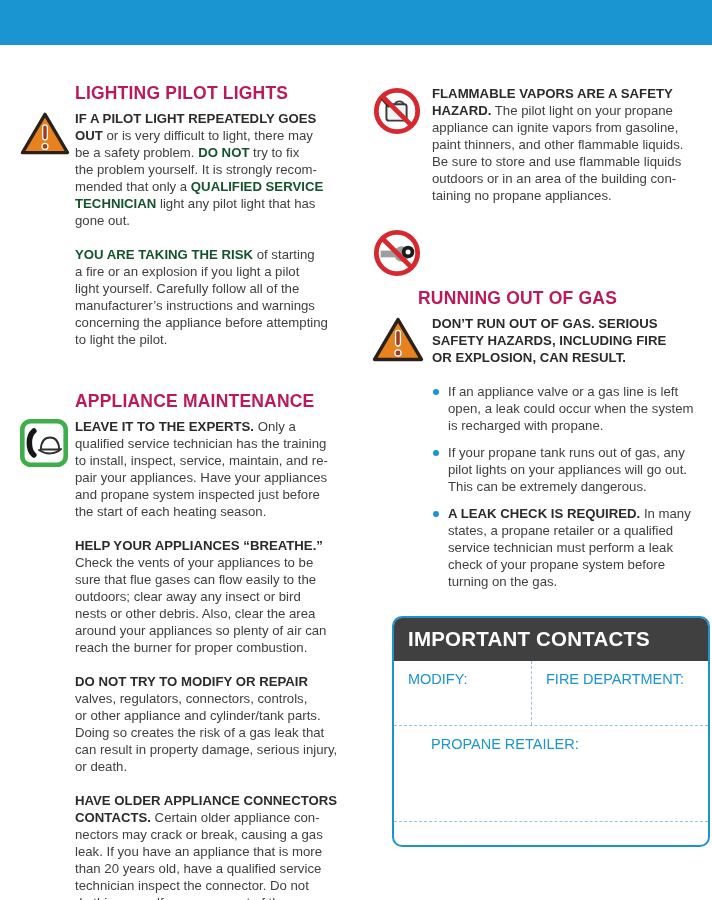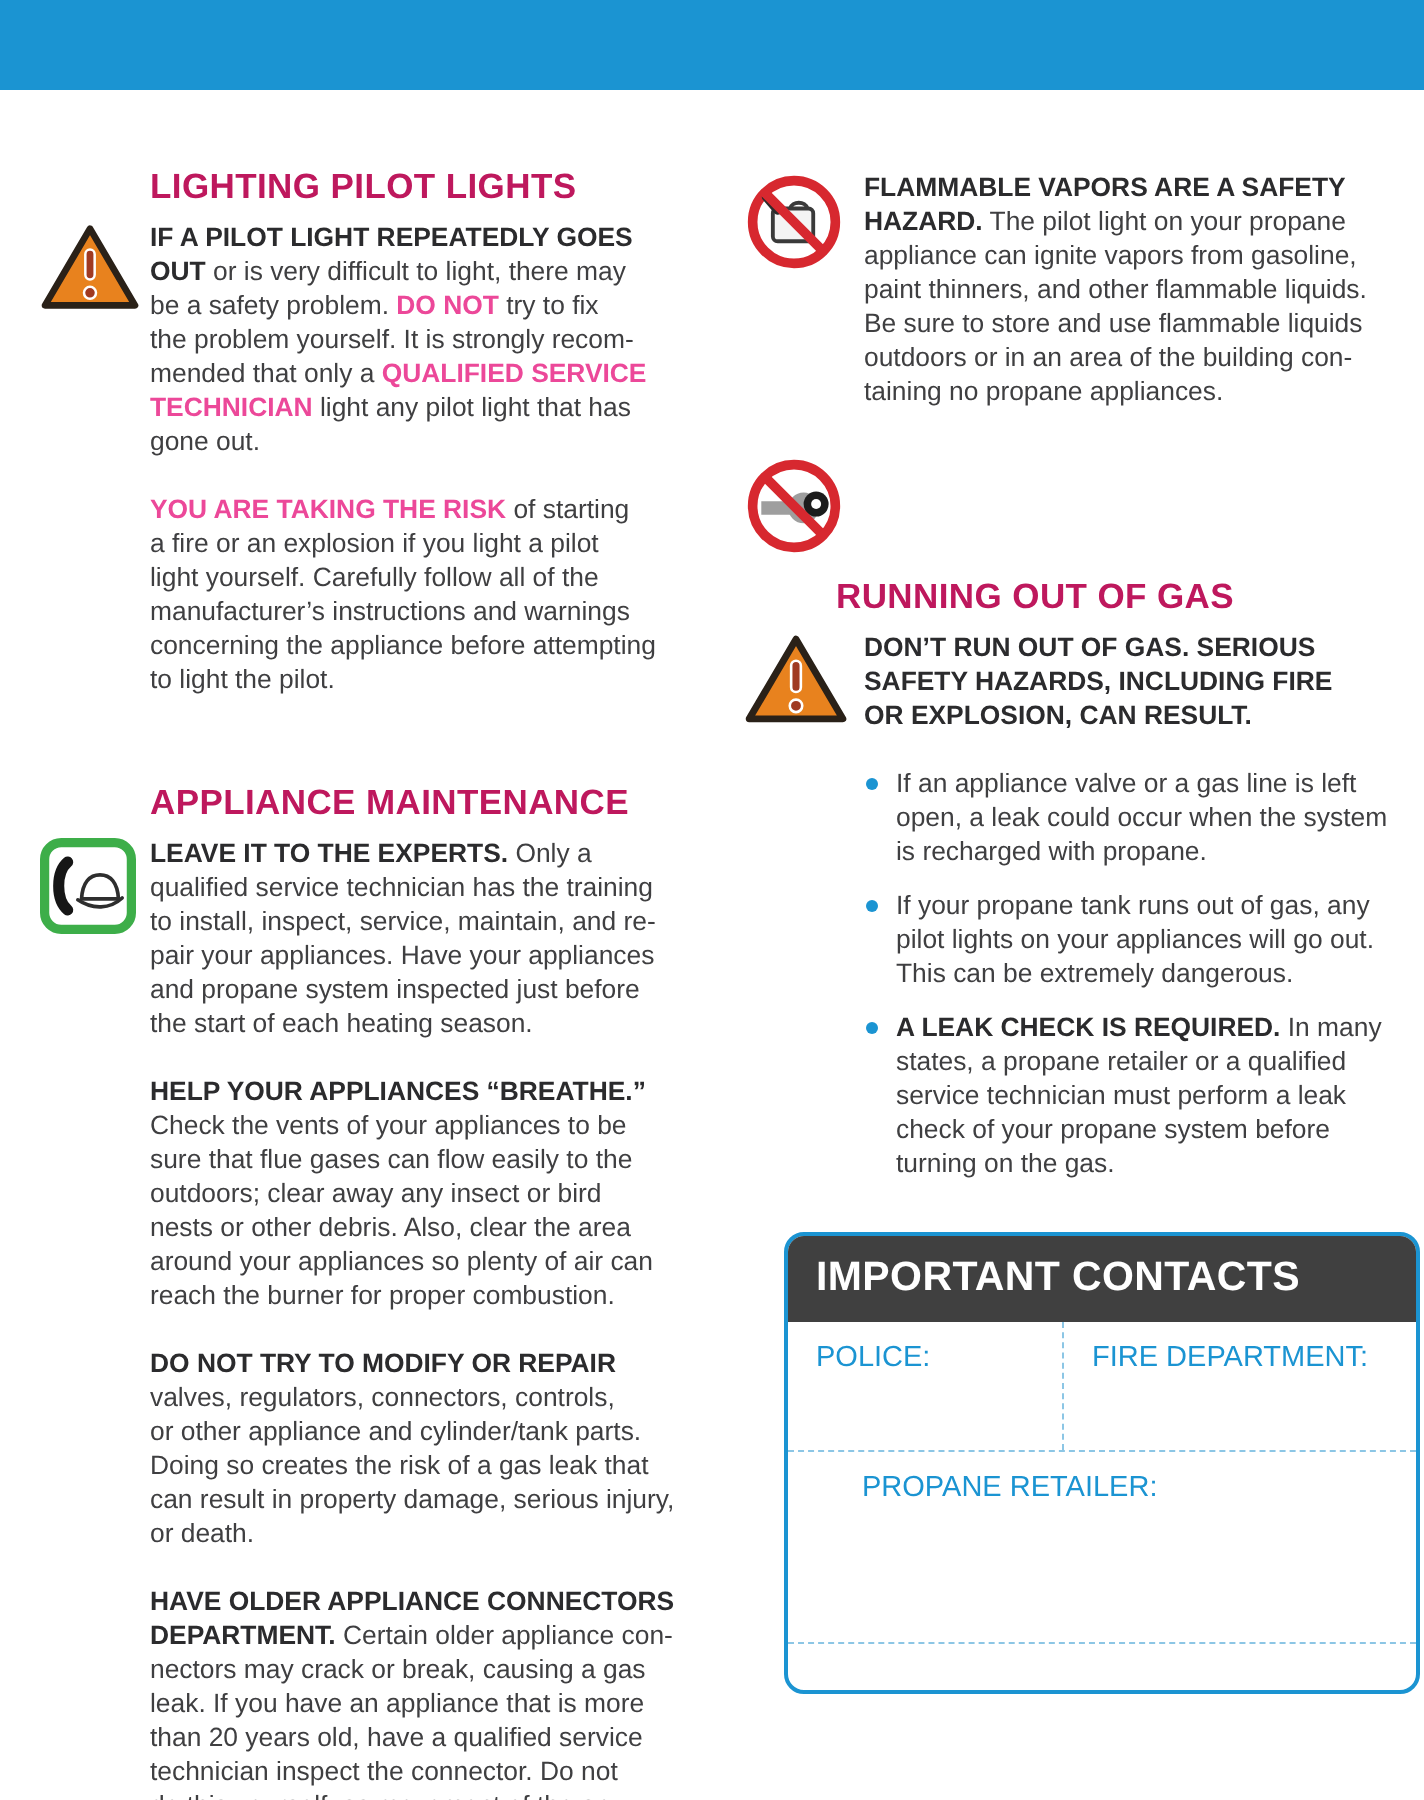--- a/index.html
+++ b/index.html
@@ -22,21 +22,21 @@
   .row.mt-sm{margin-top:6px;}
   .icon-col{width:55px;flex:none;padding-top:1px;}
   .body-col{flex:1;min-width:0;}
   .col-right .icon-col{width:60px;}
   .col-right .row.first{margin-top:40px;}
   p.para{
     margin:0 0 17px 0;font-size:13.2px;line-height:17px;
     white-space:pre-line;color:#3f3f41;
   }
   .sg-b{font-weight:bold;color:#2b2b2d;}
-  .sg-bb{font-weight:bold;color:#ec4899;}
+  .sg-bb{font-weight:bold;color:#14532d;}
   ul.bullets{list-style:none;margin:0 0 0 60px;padding:0;}
   ul.bullets li{
     position:relative;padding-left:16px;margin:0 0 10px 0;
     font-size:13.2px;line-height:17px;white-space:pre-line;
   }
   ul.bullets li::before{
     content:"";position:absolute;left:1px;top:6px;width:6px;height:6px;
     border-radius:50%;background:#1b94d2;
   }
   .contacts{
@@ -115,21 +115,21 @@
 nests or other debris. Also, clear the area
 around your appliances so plenty of air can
 reach the burner for proper combustion.</span></p>
       <p class="para"><span class="sg-b">DO NOT TRY TO MODIFY OR REPAIR</span><span>
 valves, regulators, connectors, controls,
 or other appliance and cylinder/tank parts.
 Doing so creates the risk of a gas leak that
 can result in property damage, serious injury,
 or death.</span></p>
       <p class="para"><span class="sg-b">HAVE OLDER APPLIANCE CONNECTORS
-DEPARTMENT.</span><span> Certain older appliance con-
+CONTACTS.</span><span> Certain older appliance con-
 nectors may crack or break, causing a gas
 leak. If you have an appliance that is more
 than 20 years old, have a qualified service
 technician inspect the connector. Do not
 do this yourself, as movement of the ap-
 pliance might damage the connector and
 cause a leak.</span></p>
     </div>
   </div>
 </div>
@@ -199,21 +199,21 @@
 states, a propane retailer or a qualified
 service technician must perform a leak
 check of your propane system before
 turning on the gas.</span></li>
   </ul>
 
   <div class="contacts">
     <div class="contacts-header">IMPORTANT CONTACTS</div>
     <div class="c-row1">
       <div class="c-cell police-cell">
-        <div class="c-label">POLICE:</div>
+        <div class="c-label">MODIFY:</div>
       </div>
       <div class="c-cell fire-cell">
         <div class="c-label">FIRE DEPARTMENT:</div>
       </div>
     </div>
     <div class="c-cell retailer-cell">
       <div class="c-label">PROPANE RETAILER:</div>
     </div>
     <div class="c-footer">
       

